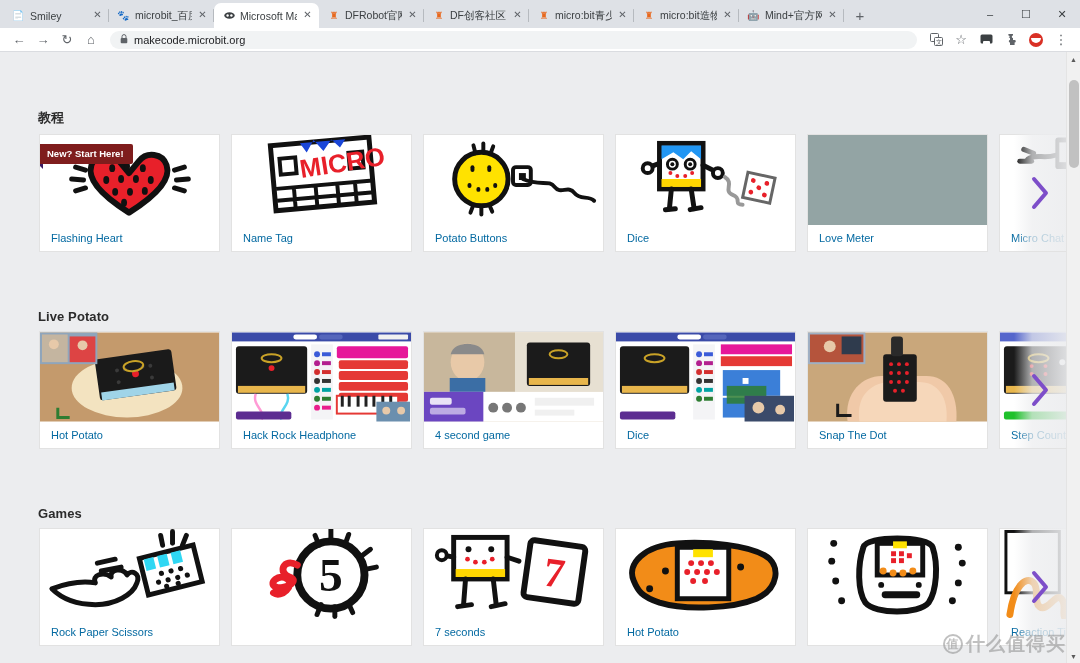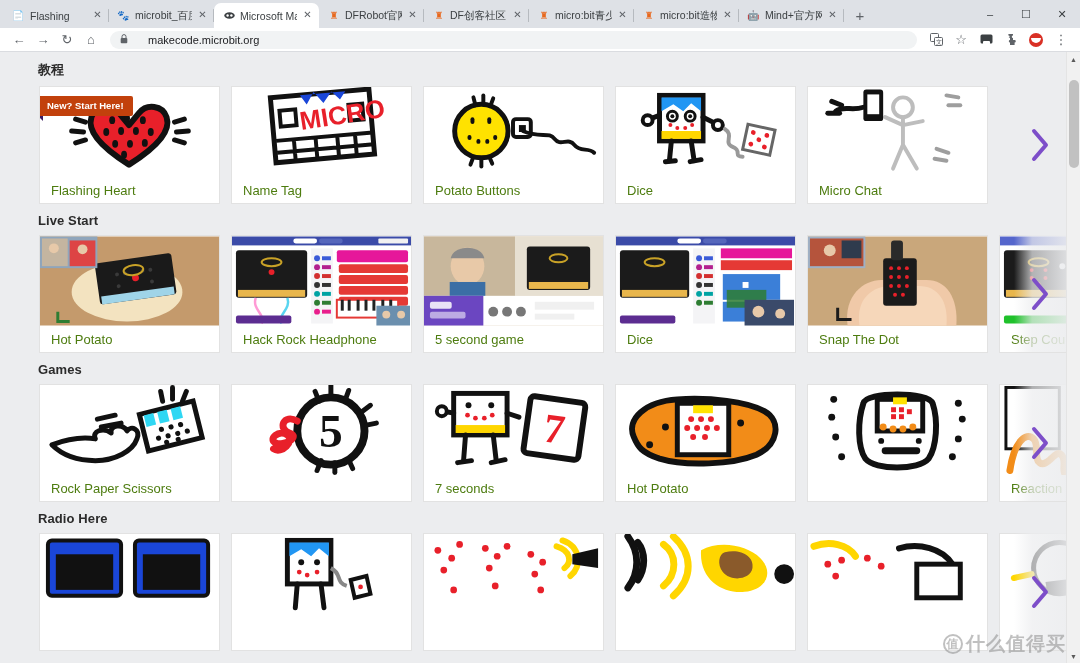--- a/index.html
+++ b/index.html
@@ -82,21 +82,21 @@
     border-bottom: 1px solid #dadce0;
   }
   .navbtn {
     width: 22px; height: 22px;
     display: flex; align-items: center; justify-content: center;
     color: #5f6368; font-size: 13px; flex: 0 0 22px;
   }
   .omnibox {
     flex: 1 1 auto; height: 18px; margin: 0 6px;
     background: #f1f3f4; border-radius: 9px;
-    display: flex; align-items: center; gap: 20px;
+    display: flex; align-items: center; gap: 6px;
     padding: 0 10px;
     font-size: 11px; color: #202124;
   }
   .lock-ic { font-size: 9px; color: #5f6368; }
   .tb-right { display: flex; align-items: center; gap: 3px; }
   .tb-right .navbtn { width: 20px; }
   .profile-dot {
     width: 14px; height: 14px; border-radius: 50%;
     background: #d93025; position: relative;
     display: inline-block;
@@ -112,21 +112,21 @@
     flex: 1 1 auto;
     background: #ecedef;
     position: relative;
     overflow: hidden;
   }
   .page {
     position: absolute; inset: 0 14px 0 0;
     overflow: hidden;
   }
 
-  .section { padding: 0 0 0 0; }
+  .section { padding: 0 0 0 0; margin-top: 48px; }
   .section-title {
     font-size: 13px; color: #2b2b2b; font-weight: bold;
     padding: 9px 0 7px 38px;
     letter-spacing: .1px;
   }
   .carousel {
     display: flex; gap: 11px;
     padding-left: 39px;
     position: relative;
   }
@@ -140,26 +140,26 @@
   .card-img {
     height: 90px; width: 100%;
     position: relative; overflow: hidden;
     background: #ffffff;
     display: flex; align-items: center; justify-content: center;
   }
   .card-img svg { display: block; }
   .card-label {
     height: 26px; display: flex; align-items: center;
     padding: 0 11px;
-    font-size: 13px; color: #4d7c0f;
+    font-size: 11px; color: #0369a1;
     white-space: nowrap; overflow: hidden;
   }
   .badge {
     position: absolute; left: -2px; top: 9px;
-    background: #c2410c; color: #ffffff;
+    background: #7f1d1d; color: #ffffff;
     font-size: 9.5px; font-weight: bold;
     padding: 4px 9px 5px 9px;
     z-index: 5; white-space: nowrap;
     border-radius: 2px;
   }
   .badge::after {
     content: ""; position: absolute; left: 0; bottom: -5px;
     border-left: 5px solid transparent;
     border-right: 0 solid transparent;
     border-top: 5px solid #3d1c63;
@@ -207,21 +207,21 @@
   }
 </style>
 </head>
 <body>
 
 <div class="browser">
 
   <div class="tabstrip">
     <div class="tab">
       <span class="tab-favicon">📄</span>
-      <span class="tab-title">Flashing</span>
+      <span class="tab-title">Smiley</span>
       <span class="tab-close">✕</span>
     </div>
     <div class="tab">
       <span class="tab-favicon" style="color:#2932e1;">🐾</span>
       <span class="tab-title">microbit_百度搜索</span>
       <span class="tab-close">✕</span>
     </div>
     <div class="tab active">
       <span class="tab-favicon">
         <svg width="11" height="11" viewBox="0 0 11 11">
@@ -429,20 +429,26 @@
                       <circle cx="144" cy="53" r="2.4"></circle>
                       <circle cx="137" cy="59" r="2.4"></circle>
                       <circle cx="151" cy="59" r="2.4"></circle>
                     </g>
                 </g>
               </svg>
             </div>
             <div class="card-label">Dice</div>
           </div>
 
+          <div class="card">
+            <div class="card-img">
+              <div class="placeholder-img"></div>
+            </div>
+            <div class="card-label">Love Meter</div>
+          </div>
 
           <div class="card">
             <div class="card-img">
               <svg width="181" height="90" viewBox="0 0 181 90">
                 <g stroke="#bdbdbd" stroke-width="4" fill="none" stroke-linecap="round">
                   <circle cx="96" cy="20" r="10" fill="#fff"></circle>
                   <path d="M96 30 L96 58 M96 38 L78 30 M96 38 L116 34 M96 58 L86 82 M96 58 L110 82"></path>
                 </g>
                 <rect x="56" y="2" width="20" height="32" rx="3" fill="#111"></rect>
                 <rect x="60" y="7" width="12" height="20" fill="#fff"></rect>
@@ -464,21 +470,21 @@
 
           <div class="carousel-arrow">
             <svg width="22" height="34" viewBox="0 0 22 34">
                 <path d="M5 3 L17 17 L5 31" stroke="#7d4ec9" stroke-width="4" fill="none" stroke-linecap="round" stroke-linejoin="round"></path>
               </svg>
           </div>
         </div>
       </div>
 
       <div class="section">
-        <div class="section-title">Live Start</div>
+        <div class="section-title">Live Potato</div>
         <div class="carousel">
 
           <div class="card">
             <div class="card-img">
               <svg width="181" height="90" viewBox="0 0 181 90">
                 <rect width="181" height="90" fill="#c49a6c"></rect>
                 <ellipse cx="88" cy="56" rx="56" ry="30" fill="#f3e3c0"></ellipse>
                 <g transform="rotate(-8 95 45)">
                   <rect x="58" y="22" width="78" height="42" rx="3" fill="#1a1a1a"></rect>
                   <rect x="60" y="56" width="74" height="8" fill="#9fd4e8"></rect>
@@ -583,21 +589,21 @@
                 <rect x="6" y="76" width="36" height="7" rx="2" fill="#fff" opacity=".55"></rect>
                 <g fill="#777">
                     <circle cx="70" cy="76" r="5"></circle>
                     <circle cx="84" cy="76" r="5"></circle>
                     <circle cx="98" cy="76" r="5"></circle>
                   </g>
                 <rect x="112" y="66" width="60" height="8" fill="#f0f0f0"></rect>
                 <rect x="112" y="78" width="40" height="6" fill="#f0f0f0"></rect>
               </svg>
             </div>
-            <div class="card-label">5 second game</div>
+            <div class="card-label">4 second game</div>
           </div>
 
           <div class="card">
             <div class="card-img">
               <svg width="181" height="90" viewBox="0 0 181 90">
                 <rect width="181" height="90" fill="#fff"></rect>
                 <rect x="0" y="0" width="181" height="9" fill="#3b4ba8"></rect>
                 <rect x="62" y="2" width="24" height="5" rx="2.5" fill="#fff"></rect>
                 <rect x="88" y="2" width="24" height="5" rx="2.5" fill="#5566bb"></rect>
                 <rect x="4" y="14" width="70" height="48" rx="3" fill="#1b1b1b"></rect>

